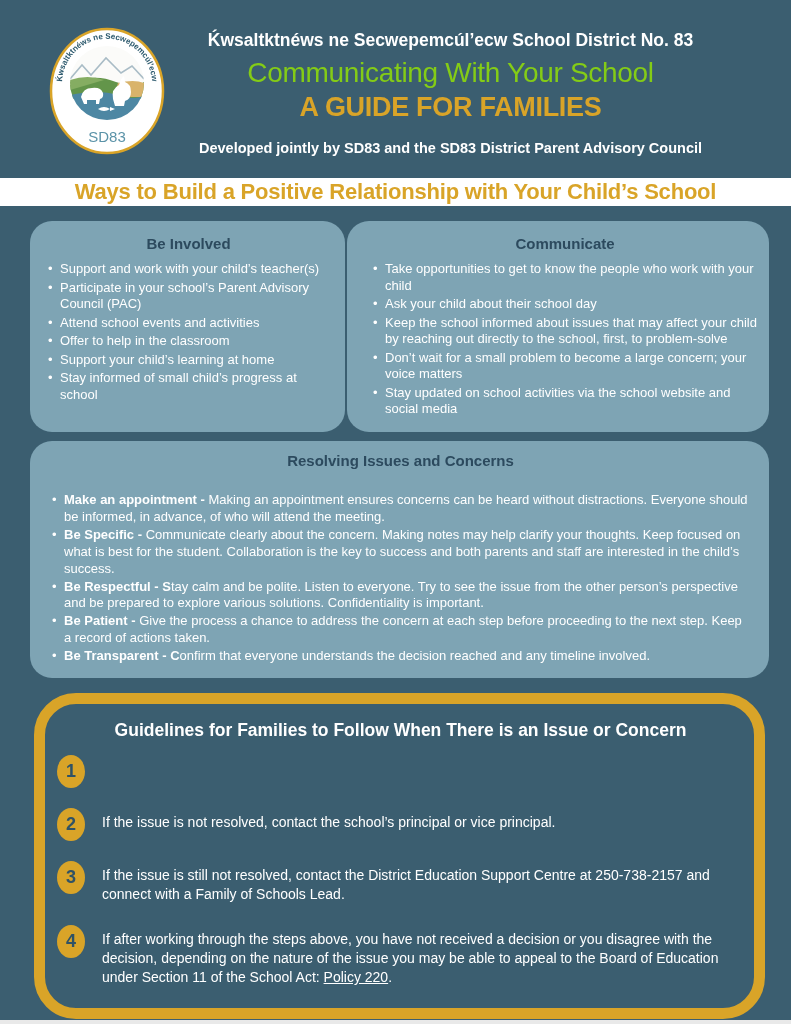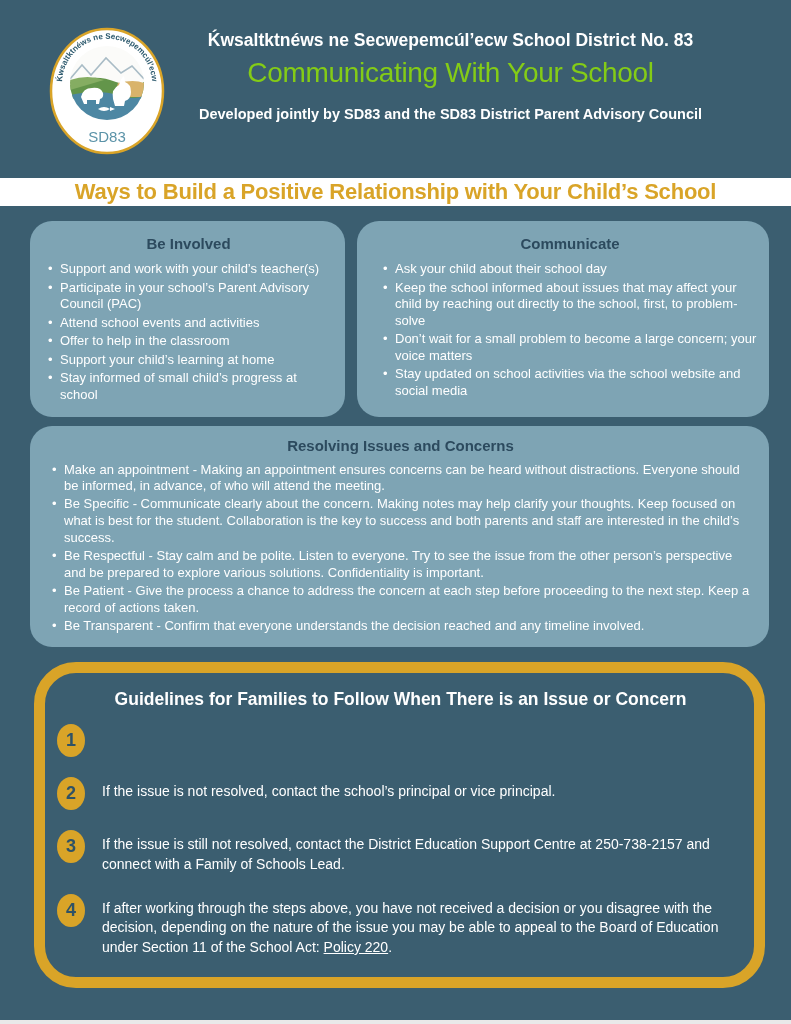--- a/index.html
+++ b/index.html
@@ -14,32 +14,32 @@
   .header-text{text-align:center;padding-top:30px;margin-left:120px;margin-right:10px;}
   .district-line{color:#ffffff;font-weight:bold;font-size:17.5px;line-height:1.15;}
   .main-title{color:#84cc16;font-weight:normal;font-size:28px;line-height:1.15;margin-top:7px;letter-spacing:-0.3px;}
   .main-title-2{color:#D9A428;font-weight:bold;font-size:27px;line-height:1.15;margin-top:3px;letter-spacing:-0.3px;}
   .subtitle{color:#ffffff;font-weight:bold;font-size:14.5px;margin-top:17px;}
   
   .banner{background:#ffffff;height:28px;display:flex;align-items:center;justify-content:center;}
   .banner-title{color:#D9A428;font-weight:bold;font-size:22px;letter-spacing:-0.2px;}
   
   .content{padding:15px 22px 0 30px;}
-  .cards-row{display:flex;gap:12px;align-items:stretch;}
+  .cards-row{display:flex;gap:2px;align-items:stretch;}
   .card{background:#7EA4B4;border-radius:22px;box-sizing:border-box;}
   .card-title{text-align:center;color:#2C4A5E;font-weight:bold;font-size:15px;margin:3px 0 8px;}
   .card ul{list-style:none;margin:0;padding:0;color:#ffffff;}
   .card li{position:relative;padding-left:14px;margin-bottom:2px;}
   .card li::before{content:"\2022";position:absolute;left:2px;color:#ffffff;}
   .card-involved{width:315px;padding:10px 14px 12px 16px;font-size:13px;line-height:1.27;}
   .card-communicate{flex:1;padding:10px 10px 12px 24px;font-size:13px;line-height:1.27;}
   .card-resolving{margin-top:9px;padding:8px 18px 12px 20px;font-size:13px;line-height:1.3;}
-  .card-resolving .card-title{margin:2px 0 6px;}
+  .card-resolving .card-title{margin:2px 0 22px;}
   .card-resolving li{margin-bottom:1px;}
-  .card li b{font-weight:normal;}
+  .card li b{font-weight:bold;}
   
   .guidelines{margin:15px 4px 0 4px;border:11px solid #D9A428;border-radius:42px;
     padding:12px 10px 0 12px;box-sizing:border-box;}
   .guidelines-title{color:#ffffff;font-weight:bold;font-size:17.5px;text-align:center;margin:4px 0 14px;}
   .step{display:flex;gap:17px;align-items:flex-start;margin-bottom:20px;}
   .step-num{width:28px;height:33px;background:#D9A428;border-radius:50%;color:#2F5266;
     font-weight:bold;font-size:18px;display:flex;align-items:center;justify-content:center;flex-shrink:0;}
   .step-text{color:#ffffff;font-size:14px;line-height:1.38;max-width:655px;padding-top:5px;}
   .policy-link{text-decoration:underline;cursor:pointer;}
   .bottom-strip{position:absolute;bottom:0;left:0;width:791px;height:4px;background:#E9E9E9;}
@@ -67,20 +67,21 @@
     </g>
     <path id="arc" d="M 16,70 A 45 45 0 1 1 102,70" fill="none"></path>
     <text font-size="8" fill="#2d5a6e" font-weight="bold">
       <textPath href="#arc" startOffset="50%" text-anchor="middle">Ḱwsaltktnéws ne Secwepemcúl’ecw</textPath>
     </text>
     <text x="59" y="115" text-anchor="middle" font-size="15" fill="#5b93a8">SD83</text>
   </svg>
   <div class="header-text">
     <div class="district-line">Ḱwsaltktnéws ne Secwepemcúl’ecw School District No. 83</div>
     <div class="main-title">Communicating With Your School</div>
+    <div class="main-title-2">A GUIDE FOR FAMILIES</div>
     <div class="subtitle">Developed jointly by SD83 and the SD83 District Parent Advisory Council</div>
   </div>
 </div>
 
 <div class="banner">
   <div class="banner-title">Ways to Build a Positive Relationship with Your Child’s School</div>
 </div>
 
 <div class="content">
 
@@ -92,20 +93,21 @@
           <li>Participate in your school’s Parent Advisory Council (PAC)</li>
           <li>Attend school events and activities</li>
           <li>Offer to help in the classroom</li>
           <li>Support your child’s learning at home</li>
           <li>Stay informed of small child’s progress at school</li>
         </ul>
     </div>
     <div class="card card-communicate">
       <div class="card-title">Communicate</div>
       <ul id="list-communicate">
+          <li>Take opportunities to get to know the people who work with your child</li>
           <li>Ask your child about their school day</li>
           <li>Keep the school informed about issues that may affect your child by reaching out directly to the school, first, to problem-solve</li>
           <li>Don’t wait for a small problem to become a large concern; your voice matters</li>
           <li>Stay updated on school activities via the school website and social media</li>
         </ul>
     </div>
   </div>
 
   <div class="card card-resolving">
     <div class="card-title">Resolving Issues and Concerns</div>

